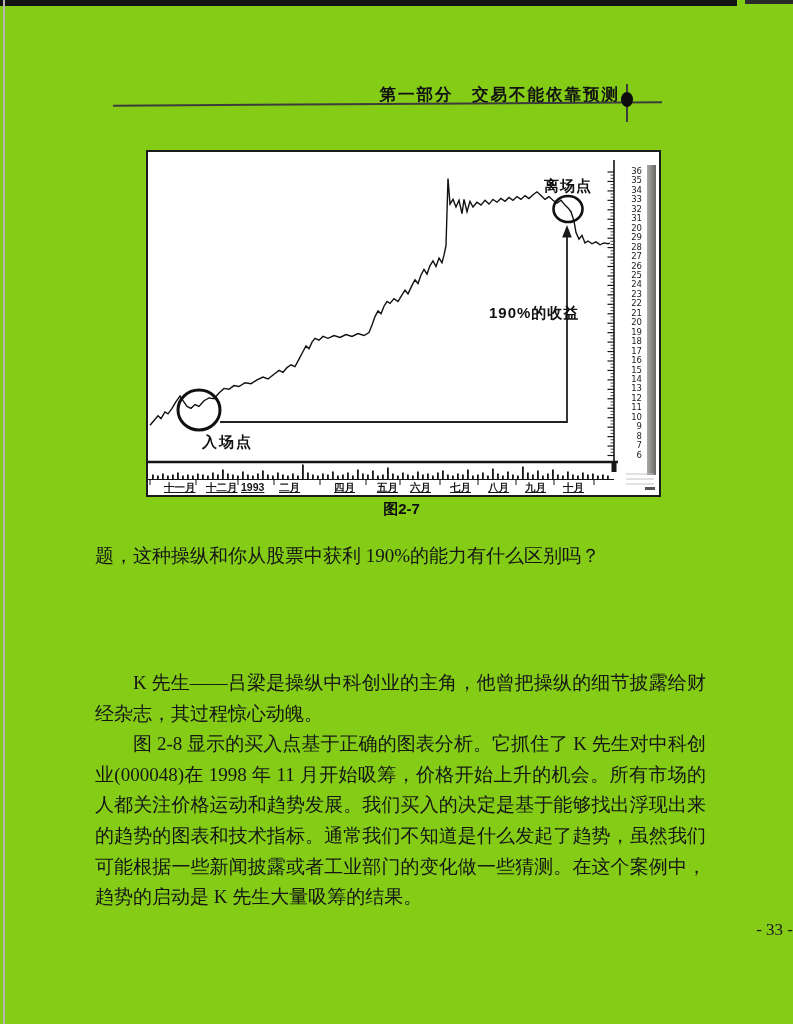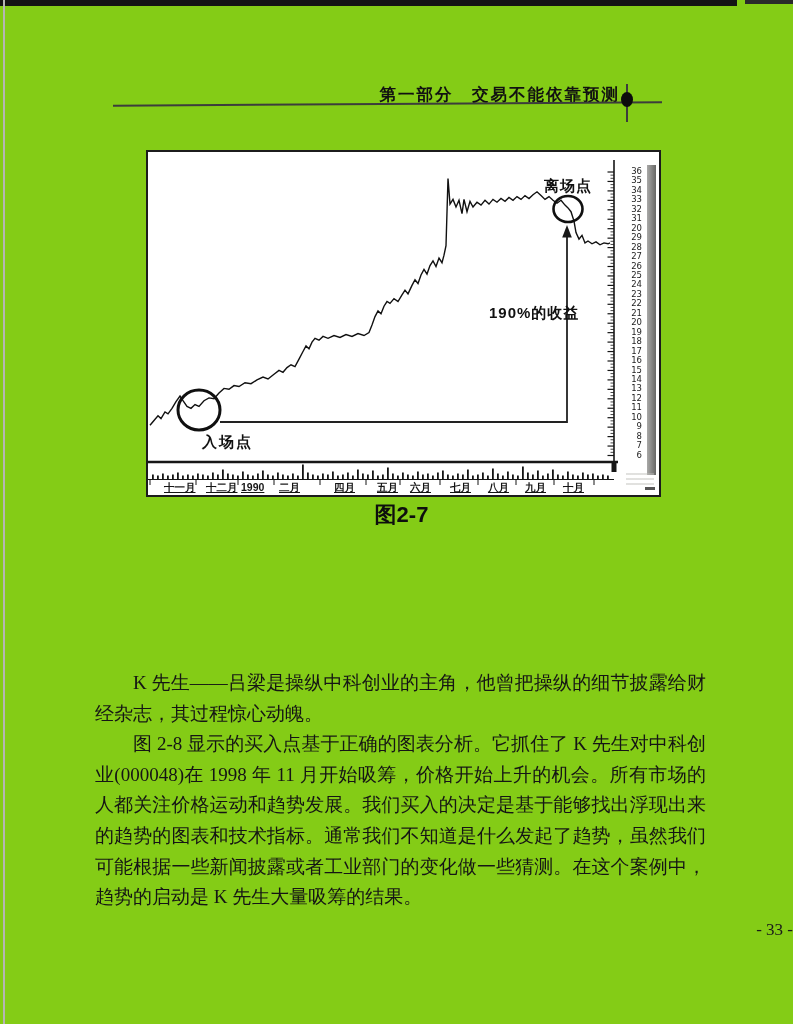--- a/index.html
+++ b/index.html
@@ -37,21 +37,21 @@
   .xlabels span:nth-child(7){left:262px}.xlabels span:nth-child(8){left:302px}
   .xlabels span:nth-child(9){left:340px}.xlabels span:nth-child(10){left:377px}
   .xlabels span:nth-child(11){left:415px}
   .right-stripe{position:absolute;left:499px;top:13px;width:9px;height:310px;
                 background:linear-gradient(to right,#9a9a98,#4c4c4a);opacity:.85;}
   .smudge{position:absolute;left:478px;top:321px;width:28px;height:13px;opacity:.45;
           background:repeating-linear-gradient(#bdbdb8 0 2px,transparent 2px 5px);}
   .smudge-dash{position:absolute;left:497px;top:335px;width:10px;height:3px;background:#555;}
 
   .fig-caption{position:absolute;left:146px;top:500px;width:511px;text-align:center;
-               font-family:"Liberation Sans","DejaVu Sans",sans-serif;font-weight:bold;font-size:22px;color:#0e0e0e;}
+               font-family:"Liberation Sans","DejaVu Sans",sans-serif;font-weight:bold;font-size:15px;color:#0e0e0e;}
 
   
   .intro{position:absolute;left:95px;top:541px;width:612px;font-size:19px;line-height:30px;color:#151515;}
   .sec-heading{position:absolute;left:97px;top:604px;font-size:27px;font-weight:bold;font-style:italic;
                letter-spacing:8px;color:#0f0f0f;border-bottom:2.5px solid #2e2e2e;padding:0 6px 5px 0;}
   .bodytext{position:absolute;left:95px;top:668px;width:611px;font-size:19px;line-height:30.6px;
             text-align:justify;color:#151515;}
   .bodytext p{margin:0;text-indent:2em;}
   .page-num{position:absolute;left:0;top:920px;width:793px;text-align:right;font-size:17px;color:#1a1a1a;}
 </style>
@@ -314,34 +314,35 @@
         <span class="ylab">11</span>
         <span class="ylab">10</span>
         <span class="ylab">9</span>
         <span class="ylab">8</span>
         <span class="ylab">7</span>
         <span class="ylab">6</span>
       </div>
     <div class="xlabels">
         <span class="xlab">十一月</span>
         <span class="xlab">十二月</span>
-        <span class="xlab">1990</span>
+        <span class="xlab">1993</span>
         <span class="xlab">二月</span>
         <span class="xlab">四月</span>
         <span class="xlab">五月</span>
         <span class="xlab">六月</span>
         <span class="xlab">七月</span>
         <span class="xlab">八月</span>
         <span class="xlab">九月</span>
         <span class="xlab">十月</span>
       </div>
   </div>
 
   <div class="fig-caption">图2-7</div>
 
+  <div class="intro">题，这种操纵和你从股票中获利 190%的能力有什么区别吗？</div>
 
 
   <div class="bodytext">
     <p>K 先生——吕梁是操纵中科创业的主角，他曾把操纵的细节披露给财经杂志，其过程惊心动魄。</p>
     <p>图 2-8 显示的买入点基于正确的图表分析。它抓住了 K 先生对中科创业(000048)在 1998 年 11 月开始吸筹，价格开始上升的机会。所有市场的人都关注价格运动和趋势发展。我们买入的决定是基于能够找出浮现出来的趋势的图表和技术指标。通常我们不知道是什么发起了趋势，虽然我们可能根据一些新闻披露或者工业部门的变化做一些猜测。在这个案例中，趋势的启动是 K 先生大量吸筹的结果。</p>
   </div>
 
   <div class="page-num">- 33 -</div>
 </div>
 

